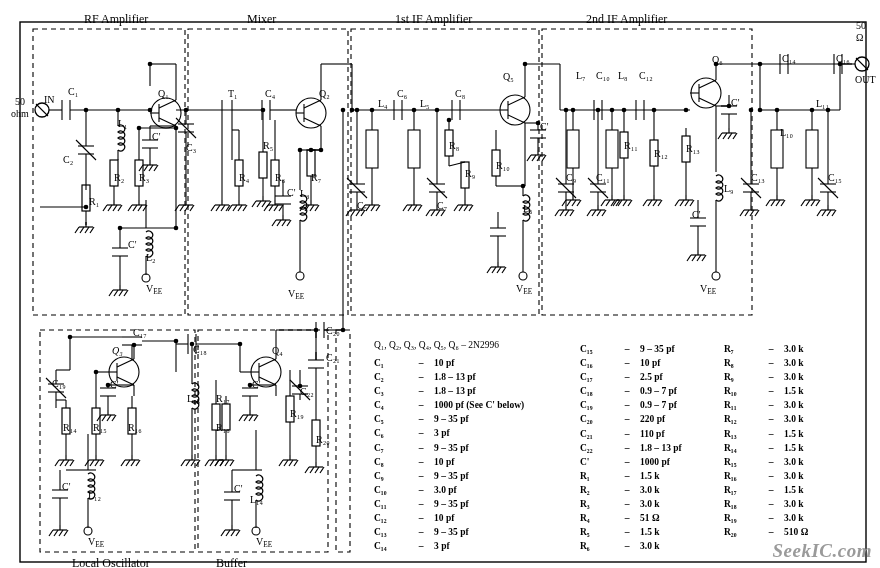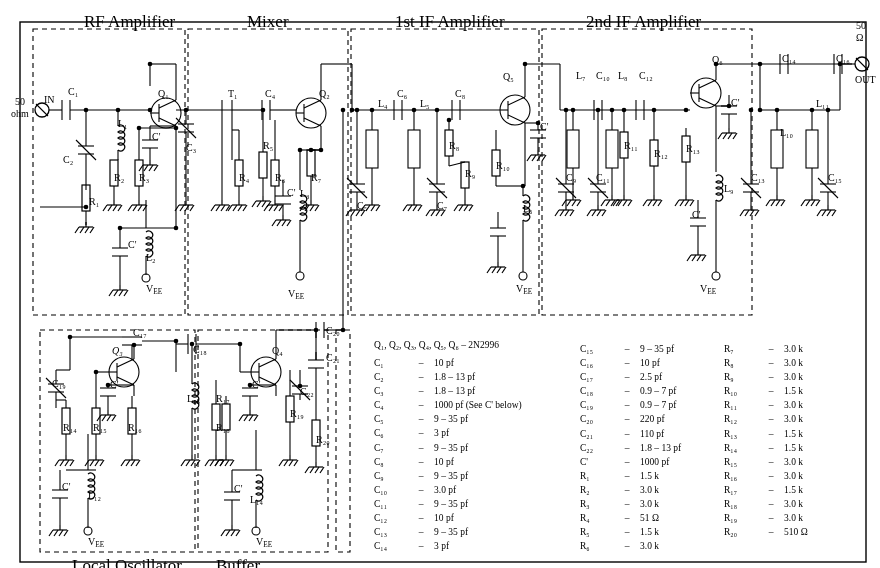--- a/index.html
+++ b/index.html
@@ -1,25 +1,25 @@
 <!DOCTYPE html>
 <html><head>
 <meta charset="utf-8">
 <style>
   html,body{margin:0;padding:0;background:#fff;}
   body{width:880px;height:568px;overflow:hidden;font-family:"Liberation Sans",sans-serif;}
   #root{position:relative;width:880px;height:568px;background:#ffffff;}
   svg.sch{position:absolute;left:0;top:0;width:880px;height:568px;}
   .lbl{position:absolute;font-family:"Liberation Serif",serif;color:#000;white-space:nowrap;}
-  .sec{font-size:17px;}
+  .sec{font-size:12px;}
   .cmp{font-size:10px;}
   .port{font-size:10px;}
   .bomwrap{position:absolute;font-family:"Liberation Serif",serif;font-size:9.5px;color:#000;}
   .bomcol{position:absolute;}
-  .bomrow{height:14.1px;line-height:14.1px;white-space:nowrap;}
+  .bomrow{height:14.1px;line-height:14.1px;white-space:nowrap;font-weight:bold;}
   .bomrow .nm{display:inline-block;width:34px;}
   .bomrow .ds{display:inline-block;width:26px;text-align:center;}
   .bomrow .vl{display:inline-block;}
   .hdr{white-space:nowrap;}
   .wm{position:absolute;right:8px;bottom:6px;font-family:"Liberation Serif",serif;font-size:19px;color:#9a9a9a;font-style:italic;font-weight:bold;letter-spacing:.5px;}
   sub{font-size:73%;vertical-align:-0.25em;}
 </style>
 </head>
 <body>
 
@@ -721,13 +721,14 @@
         <div class="bomrow"><span class="nm">R₁₄</span><span class="ds">–</span><span class="vl">1.5 k</span></div>
         <div class="bomrow"><span class="nm">R₁₅</span><span class="ds">–</span><span class="vl">3.0 k</span></div>
         <div class="bomrow"><span class="nm">R₁₆</span><span class="ds">–</span><span class="vl">3.0 k</span></div>
         <div class="bomrow"><span class="nm">R₁₇</span><span class="ds">–</span><span class="vl">1.5 k</span></div>
         <div class="bomrow"><span class="nm">R₁₈</span><span class="ds">–</span><span class="vl">3.0 k</span></div>
         <div class="bomrow"><span class="nm">R₁₉</span><span class="ds">–</span><span class="vl">3.0 k</span></div>
         <div class="bomrow"><span class="nm">R₂₀</span><span class="ds">–</span><span class="vl">510 Ω</span></div>
       </div>
   </div>
 
+  <div class="wm">SeekIC.com</div>
 </div>
 
 </body></html>

